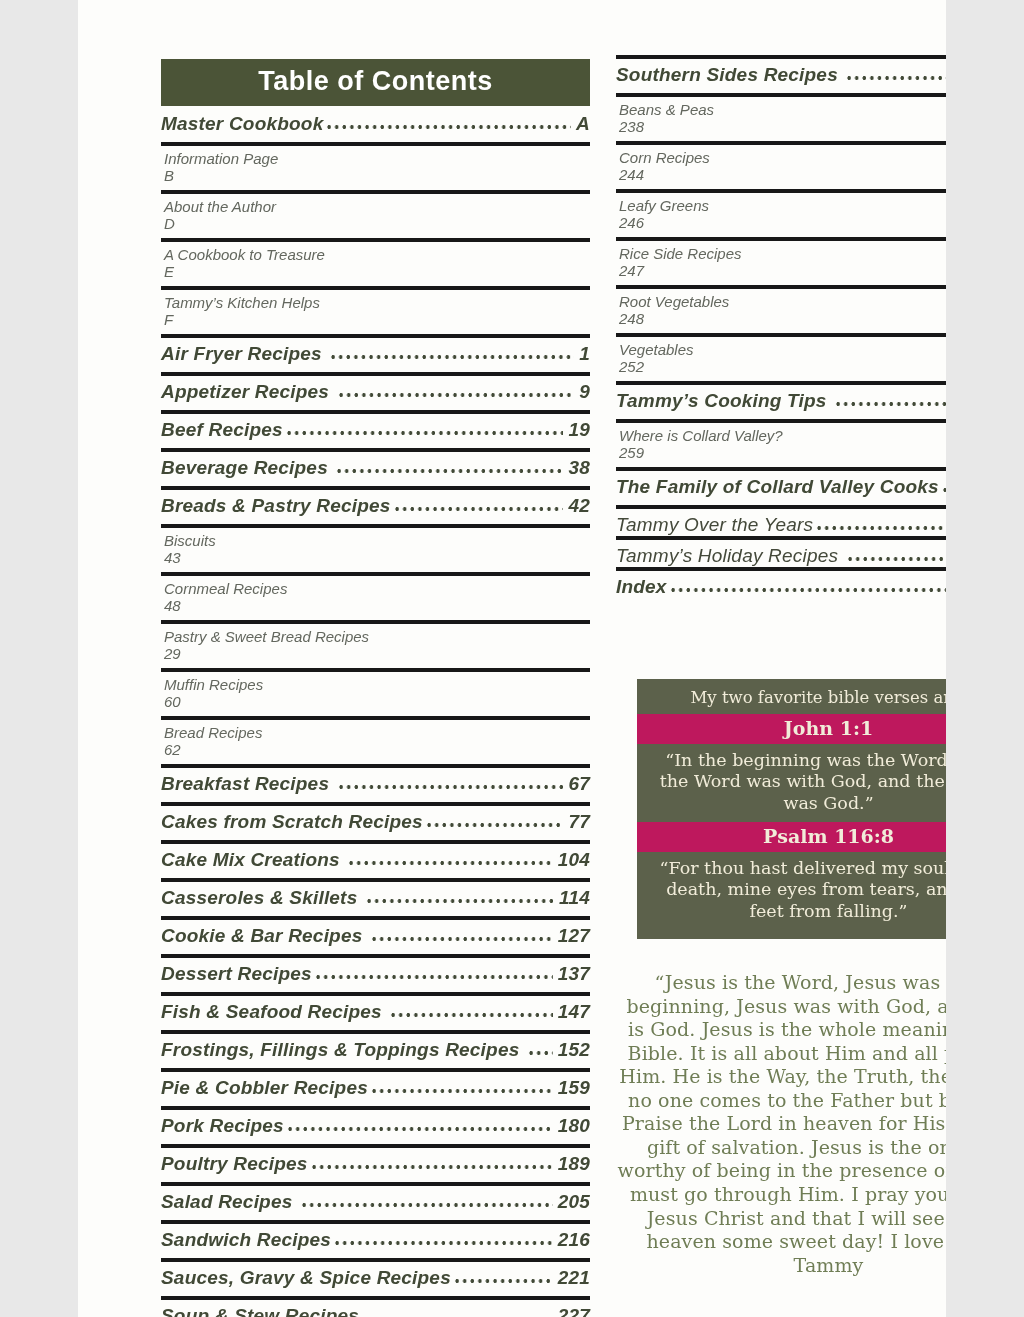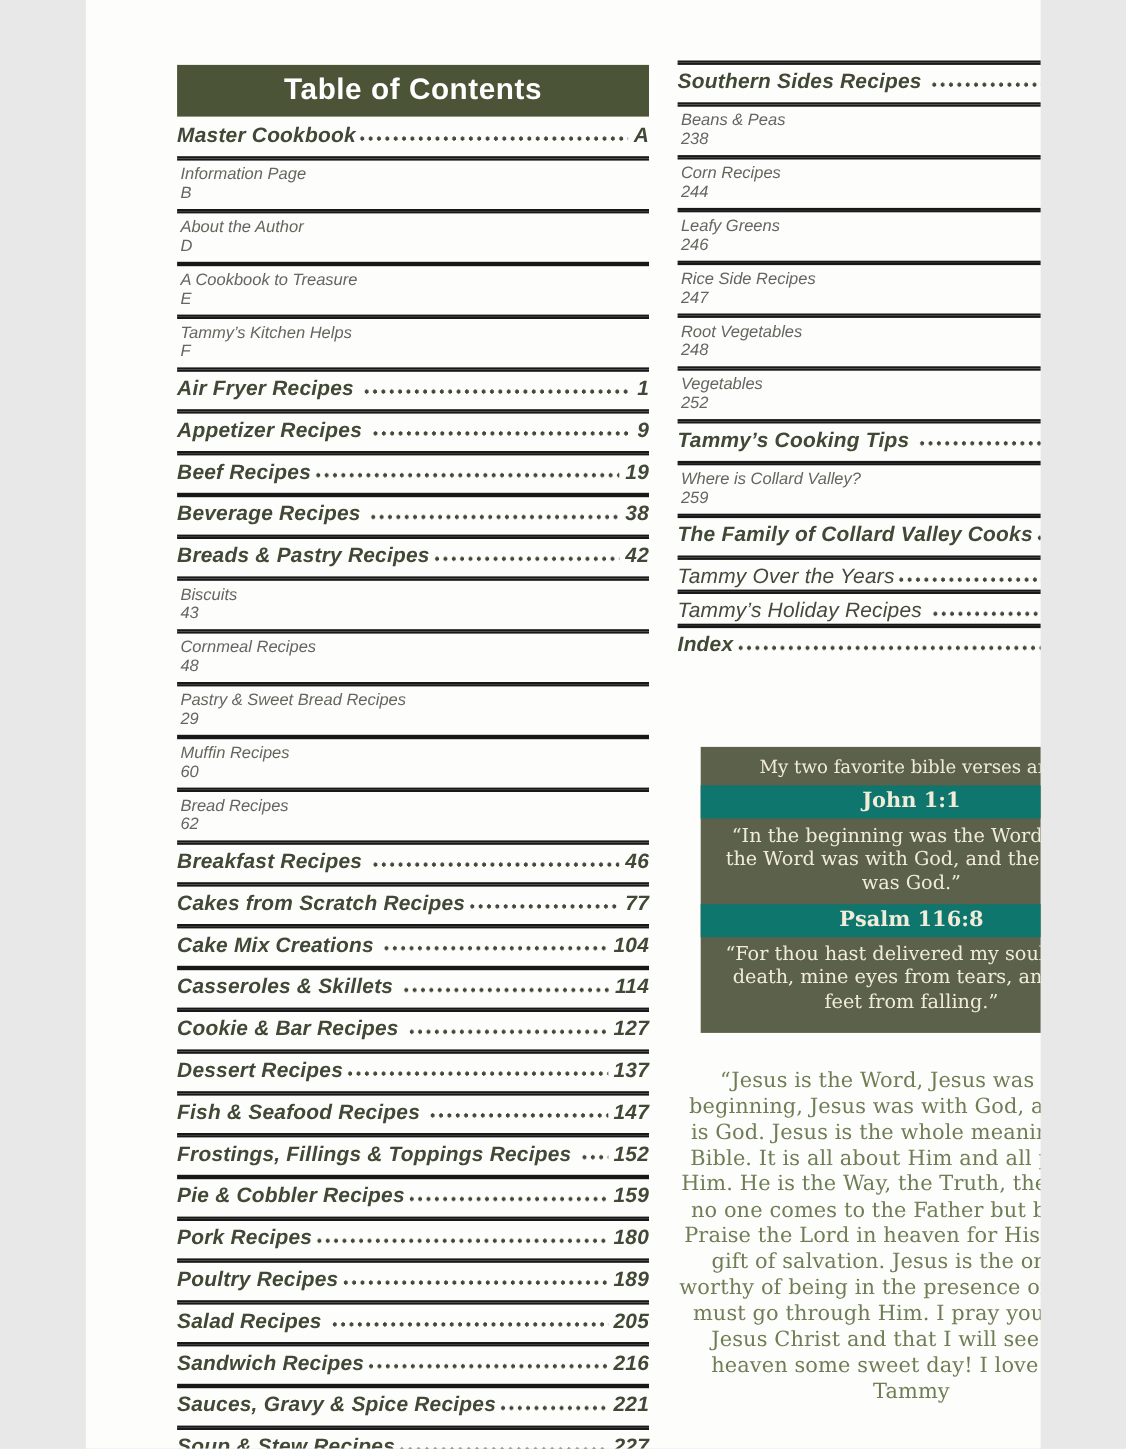--- a/index.html
+++ b/index.html
@@ -69,21 +69,21 @@
   .verse-box {
     margin:74px 21px 0 21px;
     background:#5c614b;
     padding:6px 0 9px;
     font-family:"DejaVu Serif", serif;
     color:#f1ecd9;
     text-align:center;
   }
   .verse-intro { font-size:16.5px; padding:3px 8px 7px; }
   .verse-band  {
-    background:#0f766e;
+    background:#be185d;
     font-size:19px;
     font-weight:700;
     padding:3px 0 5px;
   }
   .verse-text  { font-size:17.5px; line-height:1.22; padding:6px 18px 8px; }
 
   
   .testimony {
     margin-top:32px;
     font-family:"DejaVu Serif", serif;
@@ -202,21 +202,21 @@
         <div class="sep"></div>
         <div class="row sub">
           <span class="label">Bread Recipes </span>
           <span class="dots"></span>
           <span class="pagenum">62</span>
         </div>
         <div class="sep"></div>
         <div class="row major">
           <span class="label">Breakfast Recipes </span>
           <span class="dots"></span>
-          <span class="pagenum">46</span>
+          <span class="pagenum">67</span>
         </div>
         <div class="sep"></div>
         <div class="row major">
           <span class="label">Cakes from Scratch Recipes</span>
           <span class="dots"></span>
           <span class="pagenum">77</span>
         </div>
         <div class="sep"></div>
         <div class="row major">
           <span class="label">Cake Mix Creations </span>

